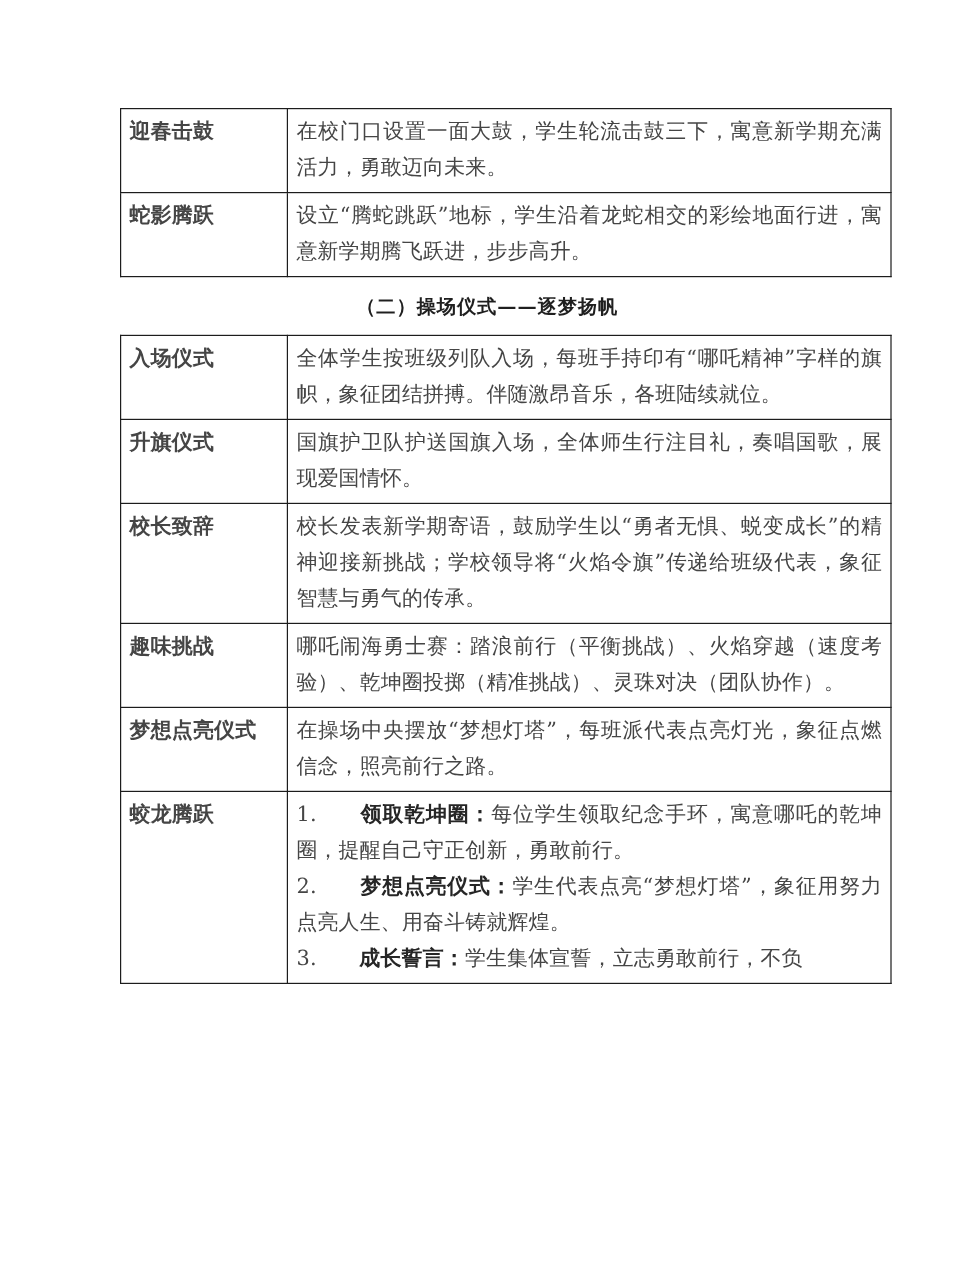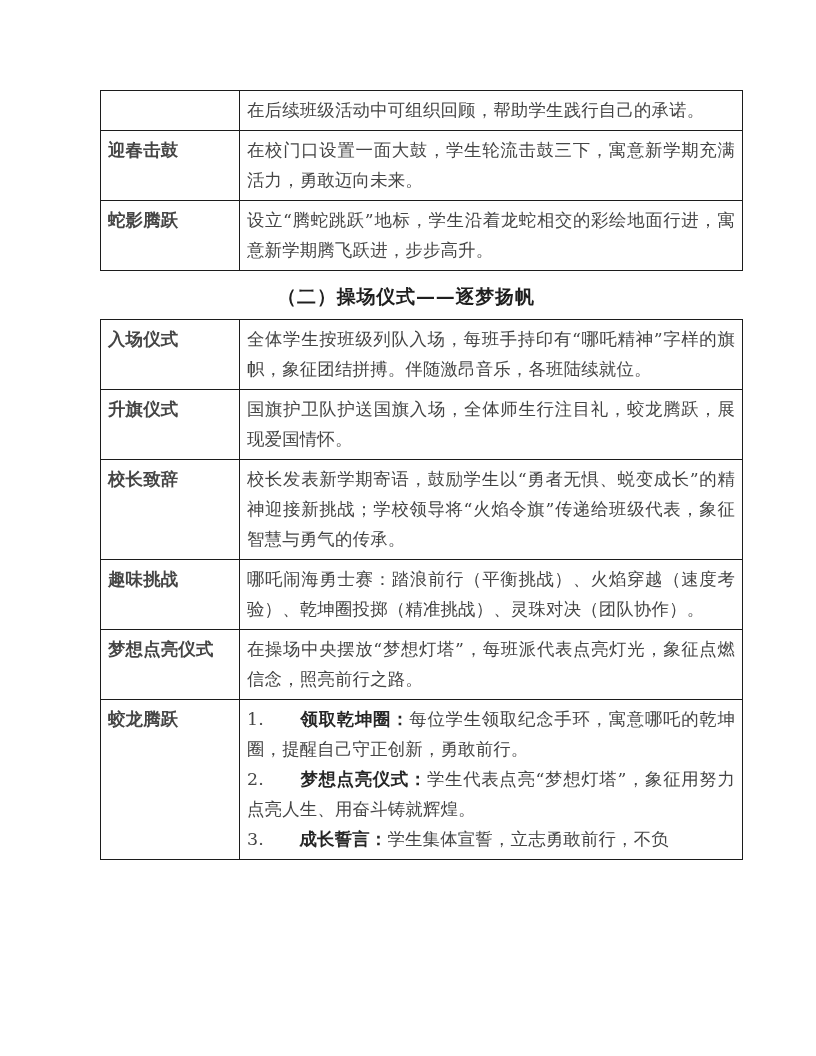--- a/index.html
+++ b/index.html
@@ -56,21 +56,21 @@
     width: 488px;
     text-align: justify;
     text-justify: inter-ideograph;
   }
   td.col-body p {
     margin: 0;
   }
 
   .section-heading {
     text-align: center;
-    font-size: 19px;
+    font-size: 16px;
     font-weight: bold;
     color: #1f1f1f;
     letter-spacing: 0.8px;
     margin: 0;
     padding: 11px 0 9px 0;
     line-height: 28px;
   }
 
   .num-item {
     margin: 0;
@@ -87,45 +87,41 @@
 </style>
 </head>
 <body>
 
 <div class="page">
   <div class="content">
 
     <table class="doc-table">
       <tbody>
         <tr>
-          <td class="col-label"></td>
-          <td class="col-body">在后续班级活动中可组织回顾，帮助学生践行自己的承诺。</td>
-        </tr>
-        <tr>
           <td class="col-label">迎春击鼓</td>
           <td class="col-body">在校门口设置一面大鼓，学生轮流击鼓三下，寓意新学期充满活力，勇敢迈向未来。</td>
         </tr>
         <tr>
           <td class="col-label">蛇影腾跃</td>
           <td class="col-body">设立“腾蛇跳跃”地标，学生沿着龙蛇相交的彩绘地面行进，寓意新学期腾飞跃进，步步高升。</td>
         </tr>
       </tbody>
     </table>
 
     <h2 class="section-heading">（二）操场仪式——逐梦扬帆</h2>
 
     <table class="doc-table">
       <tbody>
         <tr>
           <td class="col-label">入场仪式</td>
           <td class="col-body">全体学生按班级列队入场，每班手持印有“哪吒精神”字样的旗帜，象征团结拼搏。伴随激昂音乐，各班陆续就位。</td>
         </tr>
         <tr>
           <td class="col-label">升旗仪式</td>
-          <td class="col-body">国旗护卫队护送国旗入场，全体师生行注目礼，蛟龙腾跃，展现爱国情怀。</td>
+          <td class="col-body">国旗护卫队护送国旗入场，全体师生行注目礼，奏唱国歌，展现爱国情怀。</td>
         </tr>
         <tr>
           <td class="col-label">校长致辞</td>
           <td class="col-body">校长发表新学期寄语，鼓励学生以“勇者无惧、蜕变成长”的精神迎接新挑战；学校领导将“火焰令旗”传递给班级代表，象征智慧与勇气的传承。</td>
         </tr>
         <tr>
           <td class="col-label">趣味挑战</td>
           <td class="col-body">哪吒闹海勇士赛：踏浪前行（平衡挑战）、火焰穿越（速度考验）、乾坤圈投掷（精准挑战）、灵珠对决（团队协作）。</td>
         </tr>
         <tr>

